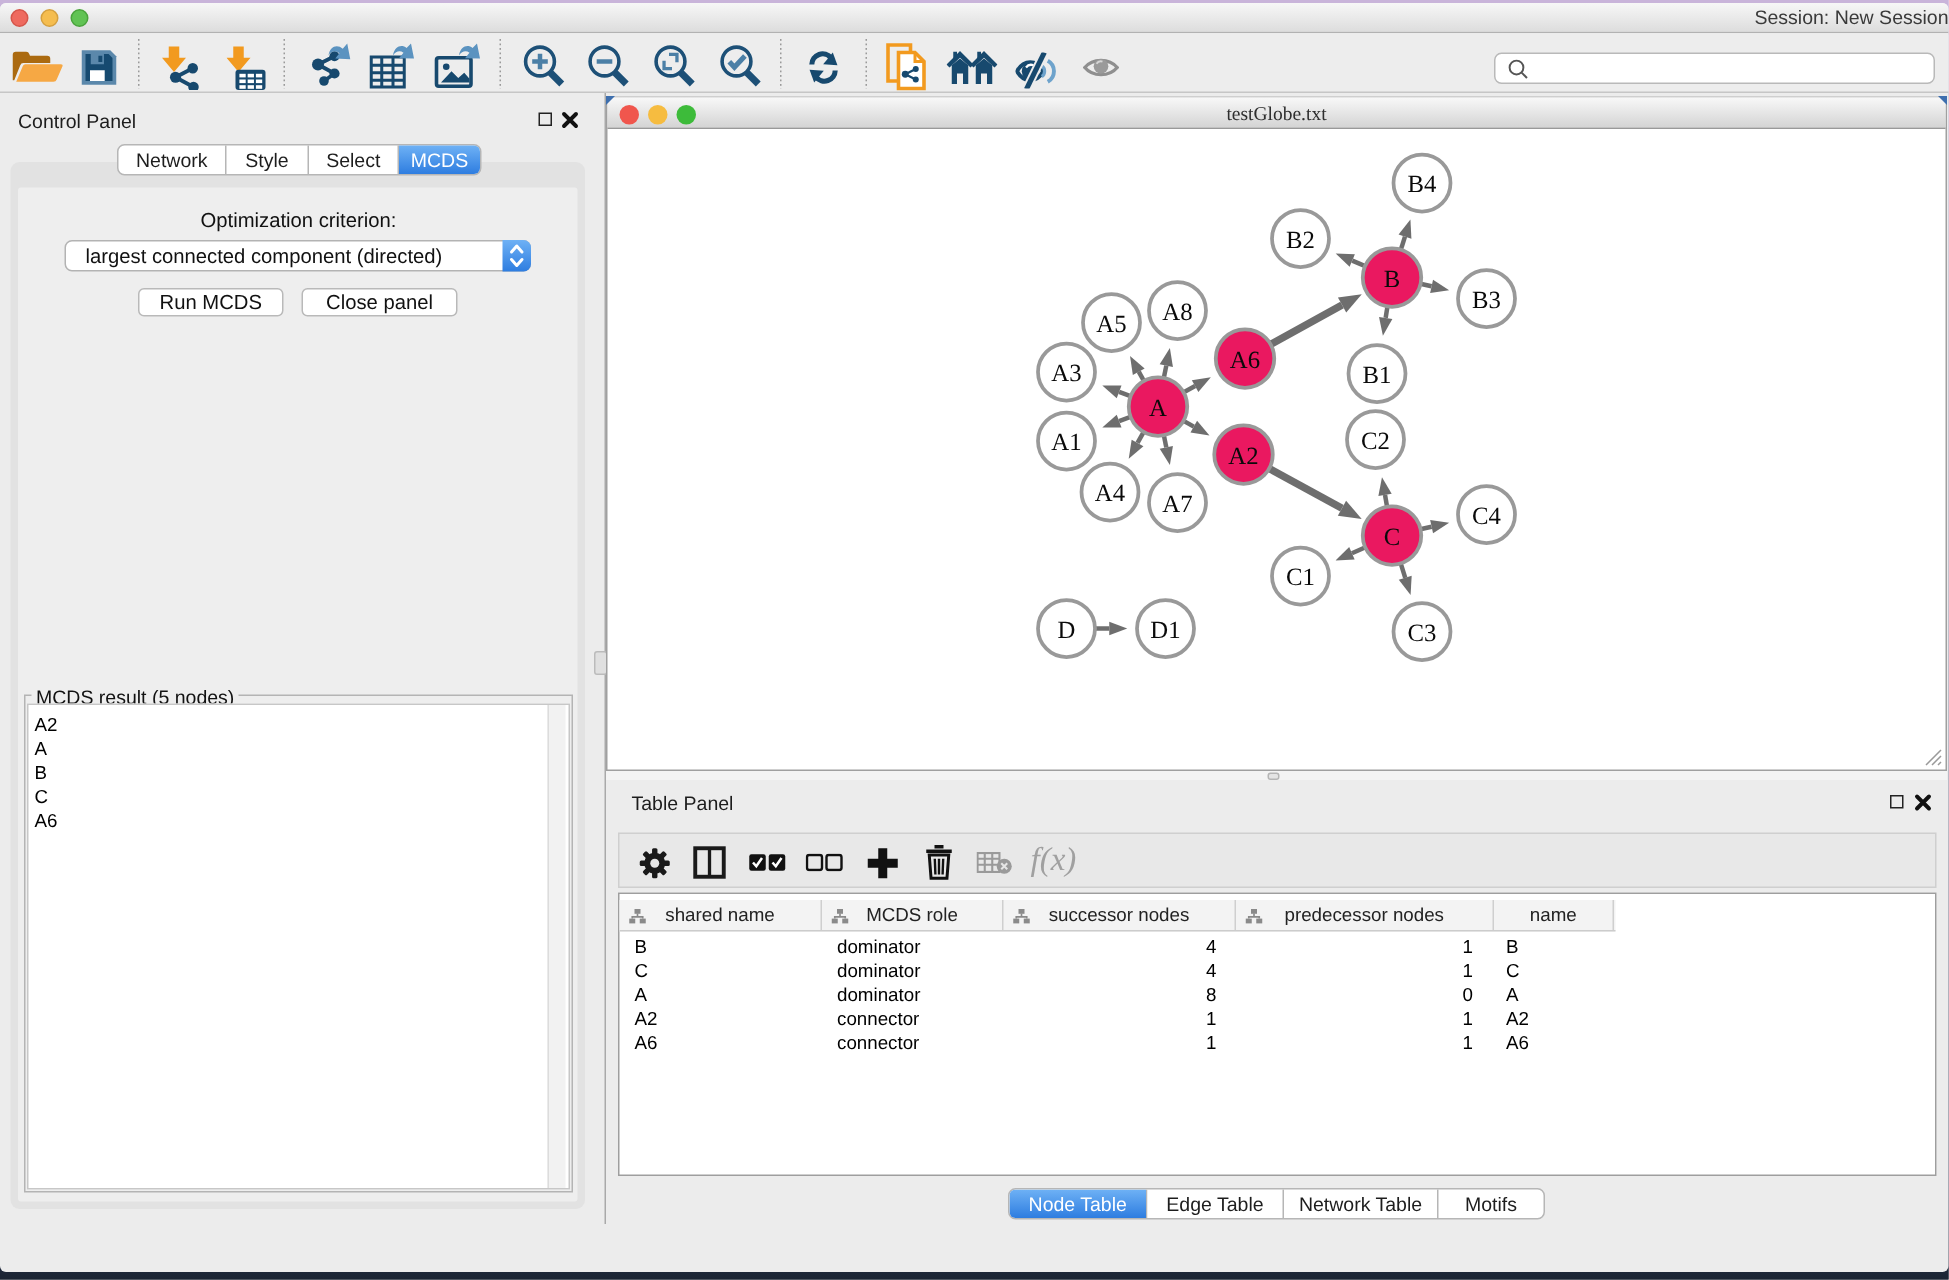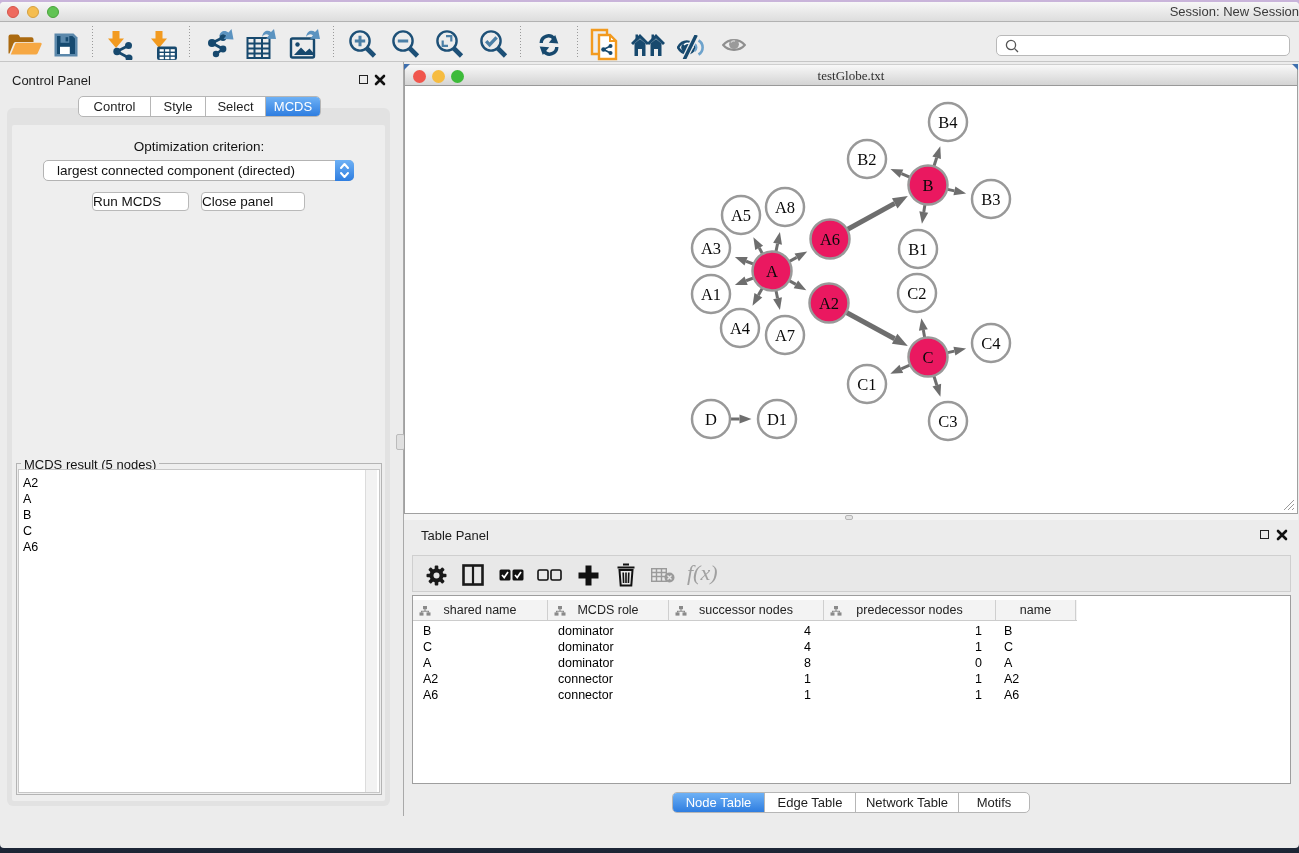--- a/index.html
+++ b/index.html
@@ -24,21 +24,21 @@
 #ctabs{position:absolute;left:78px;top:34px;width:243px;height:21px;background:#fff;border:1px solid #b6b6b6;border-radius:5px;display:flex;}
 #ctabs .seg{flex:none;text-align:center;font-size:13px;color:#1d1d1d;line-height:19px;border-right:1px solid #b6b6b6;}
 #ctabs .seg:last-child{border-right:none;border-radius:0 4px 4px 0;
  background:linear-gradient(180deg,#6eb1f5,#2e7de0);color:#fff;}
 #optlabel{position:absolute;left:0;top:77px;width:398px;text-align:center;font-size:13.5px;color:#111;}
 #dropdown{position:absolute;left:43px;top:98px;width:311px;height:21px;background:#fff;border:1px solid #b3b3b3;border-radius:5px;}
 #dropdown .txt{position:absolute;left:13px;top:0;font-size:13.5px;color:#111;line-height:19px;}
 #dropdown .step{position:absolute;right:-1px;top:-1px;width:19px;height:21px;border-radius:0 5px 5px 0;
  background:linear-gradient(180deg,#6eb1f5,#2e7de0);}
 .btn{position:absolute;height:19px;background:#fff;border:1px solid #b9b9b9;border-radius:4px;
- font-size:13.5px;color:#111;line-height:17px;}
+ text-align:center;font-size:13.5px;color:#111;line-height:17px;}
 #groupbox{position:absolute;left:16px;top:401px;width:366px;height:332px;border:1px solid #b4b4b4;}
 #grouplabel{position:absolute;left:21px;top:395px;background:#eeeeee;padding:0 3px;font-size:13px;color:#111;}
 #mcdslist{position:absolute;left:18px;top:407px;width:362px;height:324px;background:#fff;border:1px solid #c7c7c7;}
 #mcdslist .sb{position:absolute;right:2px;top:0;width:12px;height:100%;background:#f2f2f2;border-left:1px solid #dcdcdc;}
 #mcdslist .it{position:absolute;left:4px;font-size:12.5px;color:#000;}
 
 #statusbar{position:absolute;left:0;top:815px;width:1299px;height:33px;background:#ececec;border-top:1px solid #bdbdbd;border-radius:0 0 4px 4px;}
 #listbtn{position:absolute;left:9px;top:8px;width:28px;height:19px;background:#f5f5f5;border:1px solid #9e9e9e;border-radius:2px;}
 #membtn{position:absolute;left:1215px;top:7px;width:73px;height:22px;background:#f8f8f8;border:1px solid #aaa;font-size:12px;color:#111;line-height:20px;text-align:left;padding-left:24px;}
 #membtn .dot{position:absolute;left:8px;top:5px;width:11px;height:11px;border-radius:50%;background:#1d9432;}
@@ -229,21 +229,21 @@
  <div id="leftpanel">
   <div class="paneltitle" style="position:absolute;left:12px;top:11px;">Control Panel</div>
   <div style="position:absolute;left:359px;top:13px;width:9px;height:9px;border:1.5px solid #222;"></div>
   <svg style="position:absolute;left:374px;top:12px;" width="12" height="12" viewBox="0 0 12 12">
         <path d="M2 2 L10 10 M10 2 L2 10" stroke="#111" stroke-width="2.6" stroke-linecap="round"></path>
       </svg>
   <div id="tabpane">
         <div id="tabinner"></div>
       </div>
   <div id="ctabs">
-   <div class="seg" style="width:72px;">Control</div>
+   <div class="seg" style="width:72px;">Network</div>
    <div class="seg" style="width:55px;">Style</div>
    <div class="seg" style="width:60px;">Select</div>
    <div class="seg" style="width:54px;">MCDS</div>
   </div>
   <div id="optlabel">Optimization criterion:</div>
   <div id="dropdown">
    <div class="txt">largest connected component (directed)</div>
    <div class="step">
     <svg width="19" height="21" viewBox="0 0 19 21">
             <path d="M6 8 L9.5 4 L13 8" fill="none" stroke="#fff" stroke-width="2" stroke-linecap="round" stroke-linejoin="round"></path>

